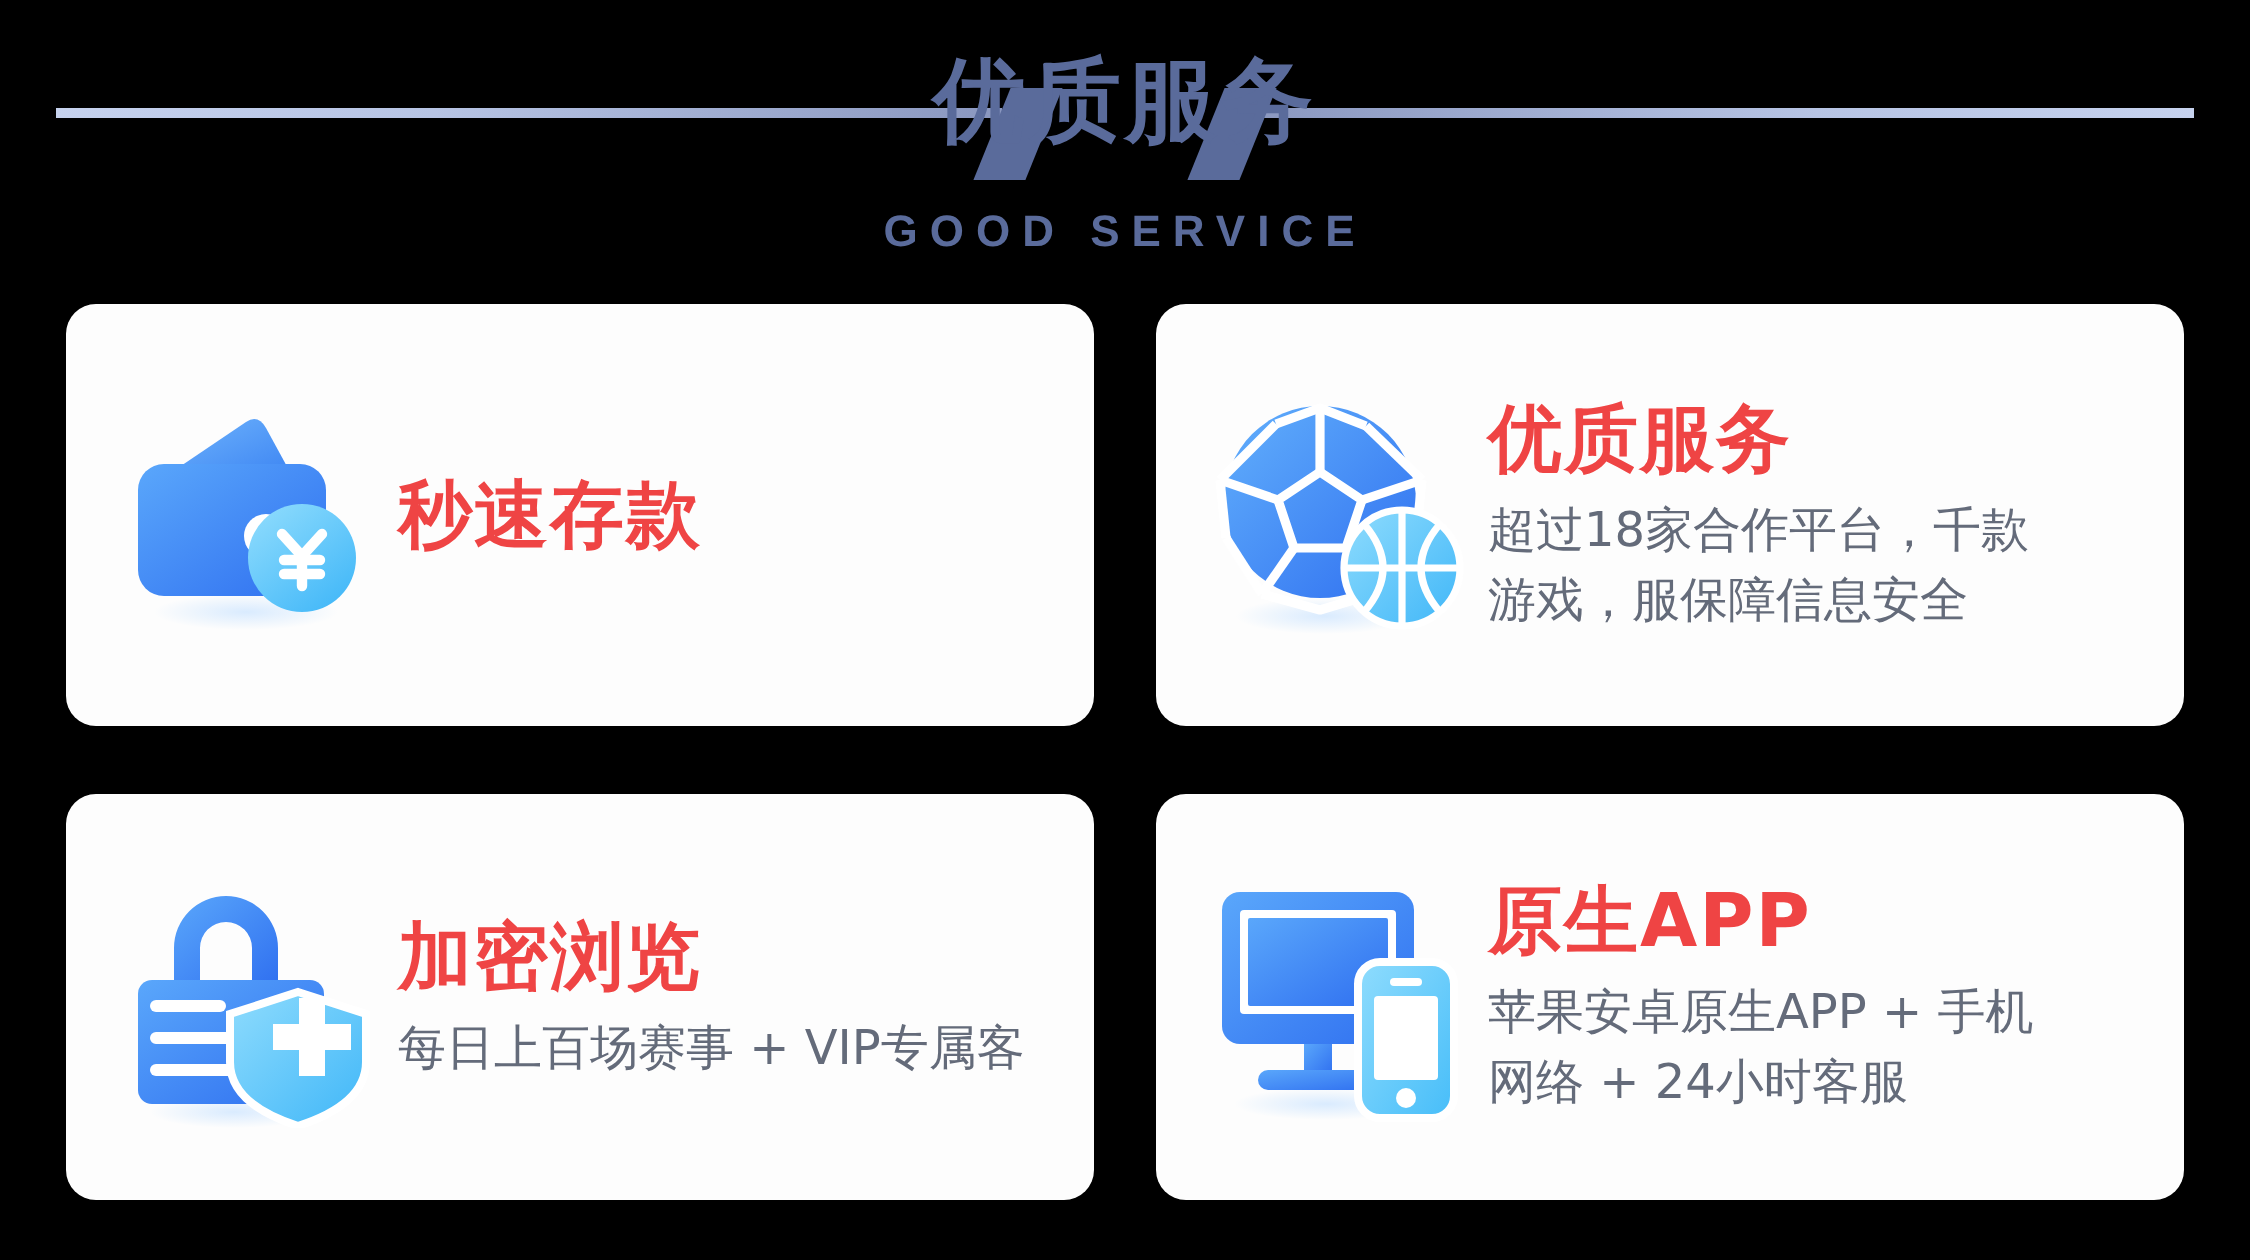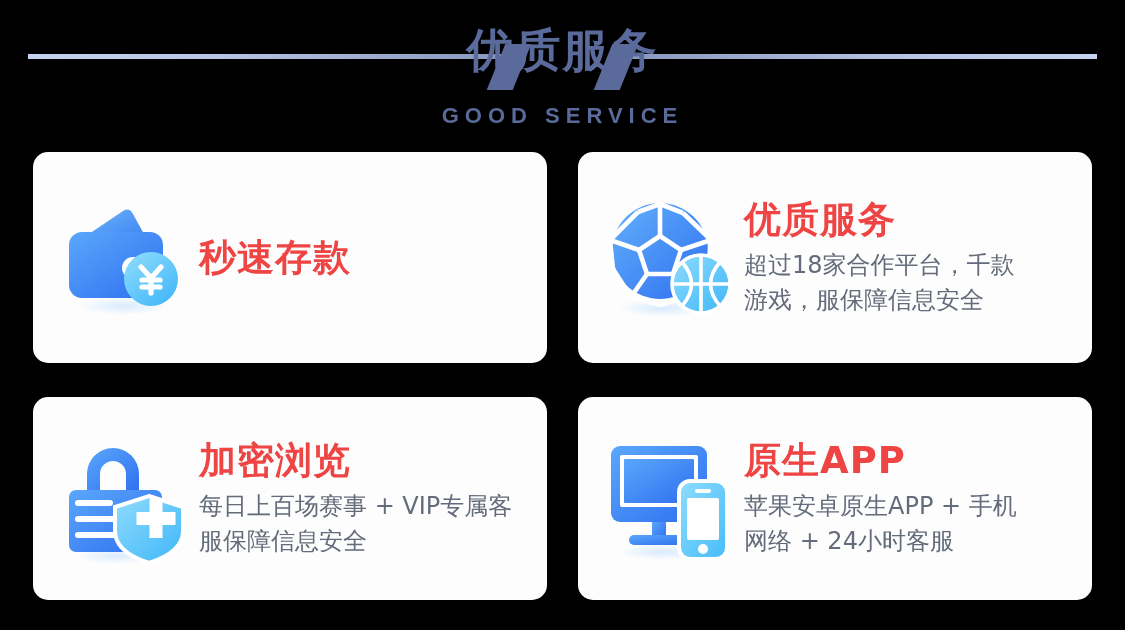--- a/index.html
+++ b/index.html
@@ -227,21 +227,20 @@
           </g>
           <path d="M88 62 L122 73 V97 q0 21 -34 32 q-34 -11 -34 -32 V73 Z" fill="url(#l2)" stroke="#ffffff" stroke-width="4"></path>
           <path d="M81 79 h14 v-14 h-14 z" fill="none"></path>
           <path d="M81.5 82 h-13 v13 h13 v13 h13 v-13 h13 v-13 h-13 v-13 h-13 z" fill="#ffffff" transform="translate(7,-4)"></path>
         </svg>
       </div>
       <div class="card-text">
         <div class="card-title">加密浏览</div>
         <div class="card-desc">
           <span>每日上百场赛事 + VIP专属客</span>
-          <span>服保障信息安全</span>
         </div>
       </div>
     </div>
 
     <div class="card">
       <div class="icon-wrap">
         <svg width="130" height="126" viewBox="0 0 130 126">
           <defs>
             <linearGradient id="m1" x1="0" y1="0" x2="1" y2="1">
               <stop offset="0" stop-color="#5aa7fb"></stop>

